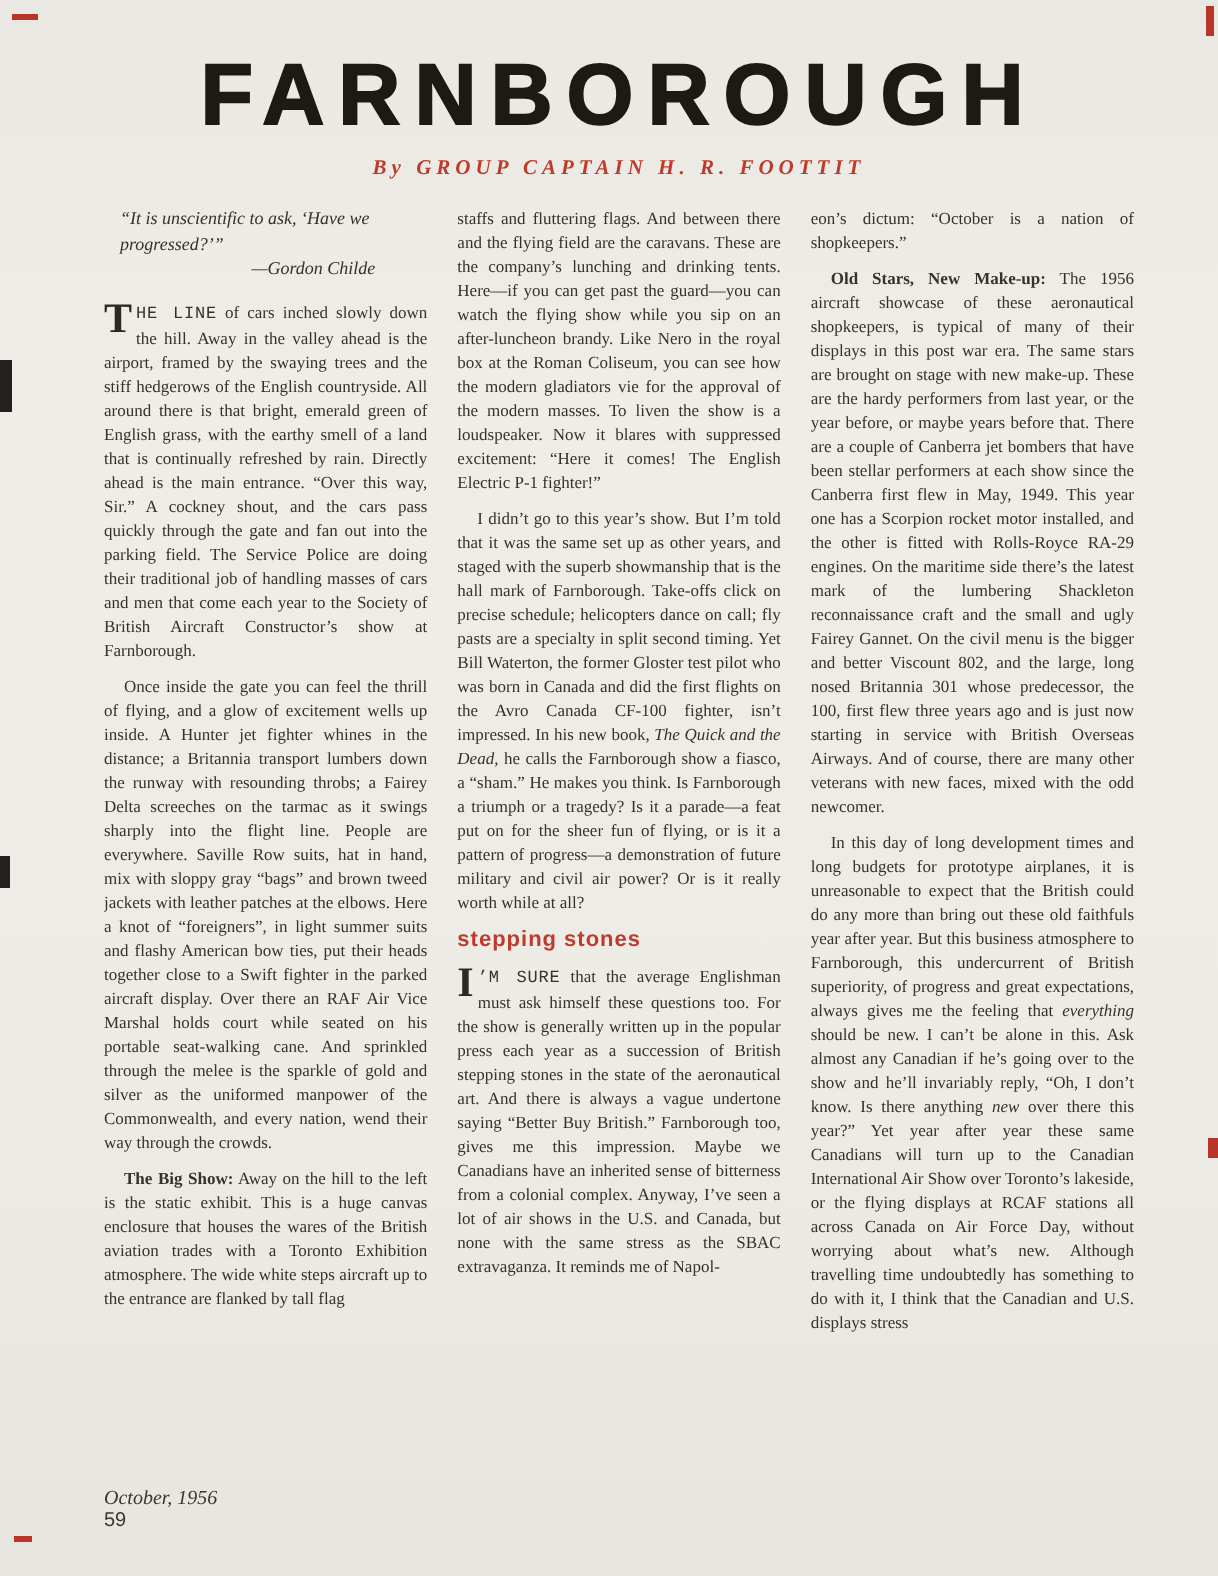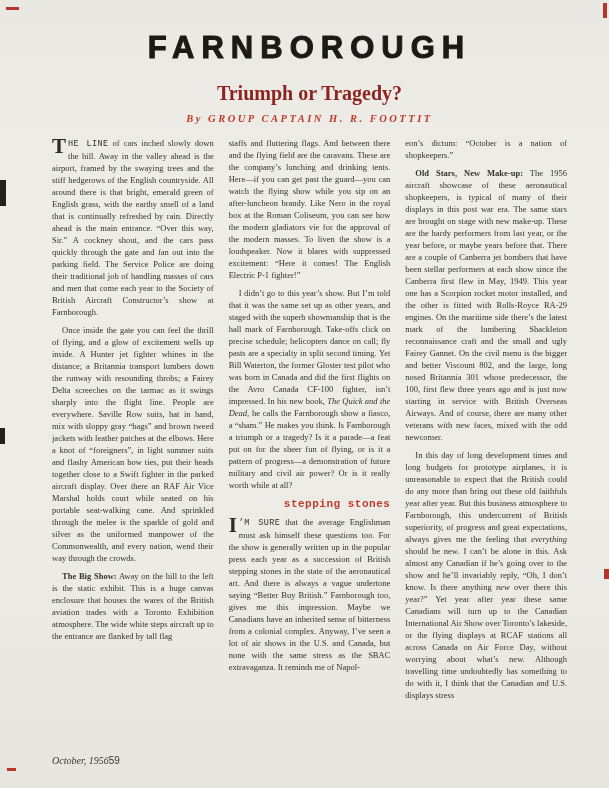--- a/index.html
+++ b/index.html
@@ -26,21 +26,21 @@
   .mk-l1 { left: 0; top: 180px; width: 6px; height: 26px; }
   .mk-l2 { left: 0; top: 428px; width: 5px; height: 16px; }
   .mk-r1 { right: 0; top: 569px; width: 5px; height: 10px; }
   .mk-bl { left: 7px; bottom: 17px; width: 9px; height: 3px; }
 
   .masthead { text-align: center; }
   .title {
     margin: 10px 0 0 0;
     font-family: "Liberation Sans", sans-serif;
     font-weight: bold;
-    font-size: 31px;
+    font-size: 43px;
     line-height: 44px;
     letter-spacing: 7px;
     color: #1c1a15;
     -webkit-text-stroke: 1px #1c1a15;
   }
   .subtitle {
     margin: 12px 0 0 0;
     font-size: 20px;
     line-height: 22px;
     font-weight: bold;
@@ -90,61 +90,65 @@
     font-weight: bold;
     padding-right: 2px;
     color: #2c2a24;
   }
   .lead-caps { letter-spacing: 0.4px; font-family: Liberation Mono, monospace; }
   .boldlead { font-weight: bold; }
   .it { font-style: italic; }
 
   .section-heading {
     color: #bf3a2b;
-    font-family: Liberation Mono, monospace;
+    font-family: Liberation Sans, sans-serif;
     font-weight: bold;
     font-size: 11px;
     letter-spacing: 0.5px;
-    text-align: right;
+    text-align: left;
     margin: 7px 0 6px 0;
   }
 
   .page-footer {
     position: absolute;
     left: 52px; right: 42px; bottom: 22px;
     display: flex;
-    justify-content: flex-start;
+    justify-content: flex-end;
     align-items: baseline;
     font-size: 10px;
     color: #3a372f;
+    flex-direction: column;
   }
   .footer-date { font-style: italic; }
   .footer-page { font-family: "Liberation Sans", sans-serif; font-size: 10px; }
 </style>
 </head>
 <body>
 
 <div class="page">
 
   <div class="scan-mark mk-red mk-tl"></div>
   <div class="scan-mark mk-red mk-tr"></div>
   <div class="scan-mark mk-black mk-l1"></div>
   <div class="scan-mark mk-black mk-l2"></div>
   <div class="scan-mark mk-red mk-r1"></div>
   <div class="scan-mark mk-red mk-bl"></div>
 
   <header class="masthead">
     <h1 class="title">FARNBOROUGH</h1>
-    <h2 class="subtitle">Triumph or Tragedy?</h2>
     <div class="byline">By GROUP CAPTAIN H. R. FOOTTIT</div>
   </header>
 
   <div class="cols">
 
     <div class="col">
+      <div class="epigraph">
+        <div class="quote">“It is unscientific to ask, ‘Have we progressed?’”</div>
+        <div class="attr">—Gordon Childe</div>
+      </div>
       <p class="noindent"><span class="dropcap">T</span><span class="lead-caps">HE LINE</span><span> of cars inched slowly down the hill. Away in the valley ahead is the airport, framed by the swaying trees and the stiff hedgerows of the English countryside. All around there is that bright, emerald green of English grass, with the earthy smell of a land that is continually refreshed by rain. Directly ahead is the main entrance. “Over this way, Sir.” A cockney shout, and the cars pass quickly through the gate and fan out into the parking field. The Service Police are doing their traditional job of handling masses of cars and men that come each year to the Society of British Aircraft Constructor’s show at Farnborough.</span></p>
       <p>Once inside the gate you can feel the thrill of flying, and a glow of excitement wells up inside. A Hunter jet fighter whines in the distance; a Britannia transport lumbers down the runway with resounding throbs; a Fairey Delta screeches on the tarmac as it swings sharply into the flight line. People are everywhere. Saville Row suits, hat in hand, mix with sloppy gray “bags” and brown tweed jackets with leather patches at the elbows. Here a knot of “foreigners”, in light summer suits and flashy American bow ties, put their heads together close to a Swift fighter in the parked aircraft display. Over there an RAF Air Vice Marshal holds court while seated on his portable seat-walking cane. And sprinkled through the melee is the sparkle of gold and silver as the uniformed manpower of the Commonwealth, and every nation, wend their way through the crowds.</p>
       <p class="runon"><span class="boldlead">The Big Show:</span><span> Away on the hill to the left is the static exhibit. This is a huge canvas enclosure that houses the wares of the British aviation trades with a Toronto Exhibition atmosphere. The wide white steps aircraft up to the entrance are flanked by tall flag</span></p>
     </div>
 
     <div class="col">
       <p class="noindent">staffs and fluttering flags. And between there and the flying field are the caravans. These are the company’s lunching and drinking tents. Here—if you can get past the guard—you can watch the flying show while you sip on an after-luncheon brandy. Like Nero in the royal box at the Roman Coliseum, you can see how the modern gladiators vie for the approval of the modern masses. To liven the show is a loudspeaker. Now it blares with suppressed excitement: “Here it comes! The English Electric P-1 fighter!”</p>
       <p><span>I didn’t go to this year’s show. But I’m told that it was the same set up as other years, and staged with the superb showmanship that is the hall mark of Farnborough. Take-offs click on precise schedule; helicopters dance on call; fly pasts are a specialty in split second timing. Yet Bill Waterton, the former Gloster test pilot who was born in Canada and did the first flights on the Avro Canada CF-100 fighter, isn’t impressed. In his new book, </span><span class="it">The Quick and the Dead,</span><span> he calls the Farnborough show a fiasco, a “sham.” He makes you think. Is Farnborough a triumph or a tragedy? Is it a parade—a feat put on for the sheer fun of flying, or is it a pattern of progress—a demonstration of future military and civil air power? Or is it really worth while at all?</span></p>
       <div class="section-heading">stepping stones</div>
       <p class="noindent runon"><span class="dropcap">I</span><span class="lead-caps">’M SURE</span><span> that the average Englishman must ask himself these questions too. For the show is generally written up in the popular press each year as a succession of British stepping stones in the state of the aeronautical art. And there is always a vague undertone saying “Better Buy British.” Farnborough too, gives me this impression. Maybe we Canadians have an inherited sense of bitterness from a colonial complex. Anyway, I’ve seen a lot of air shows in the U.S. and Canada, but none with the same stress as the SBAC extravaganza. It reminds me of Napol-</span></p>

